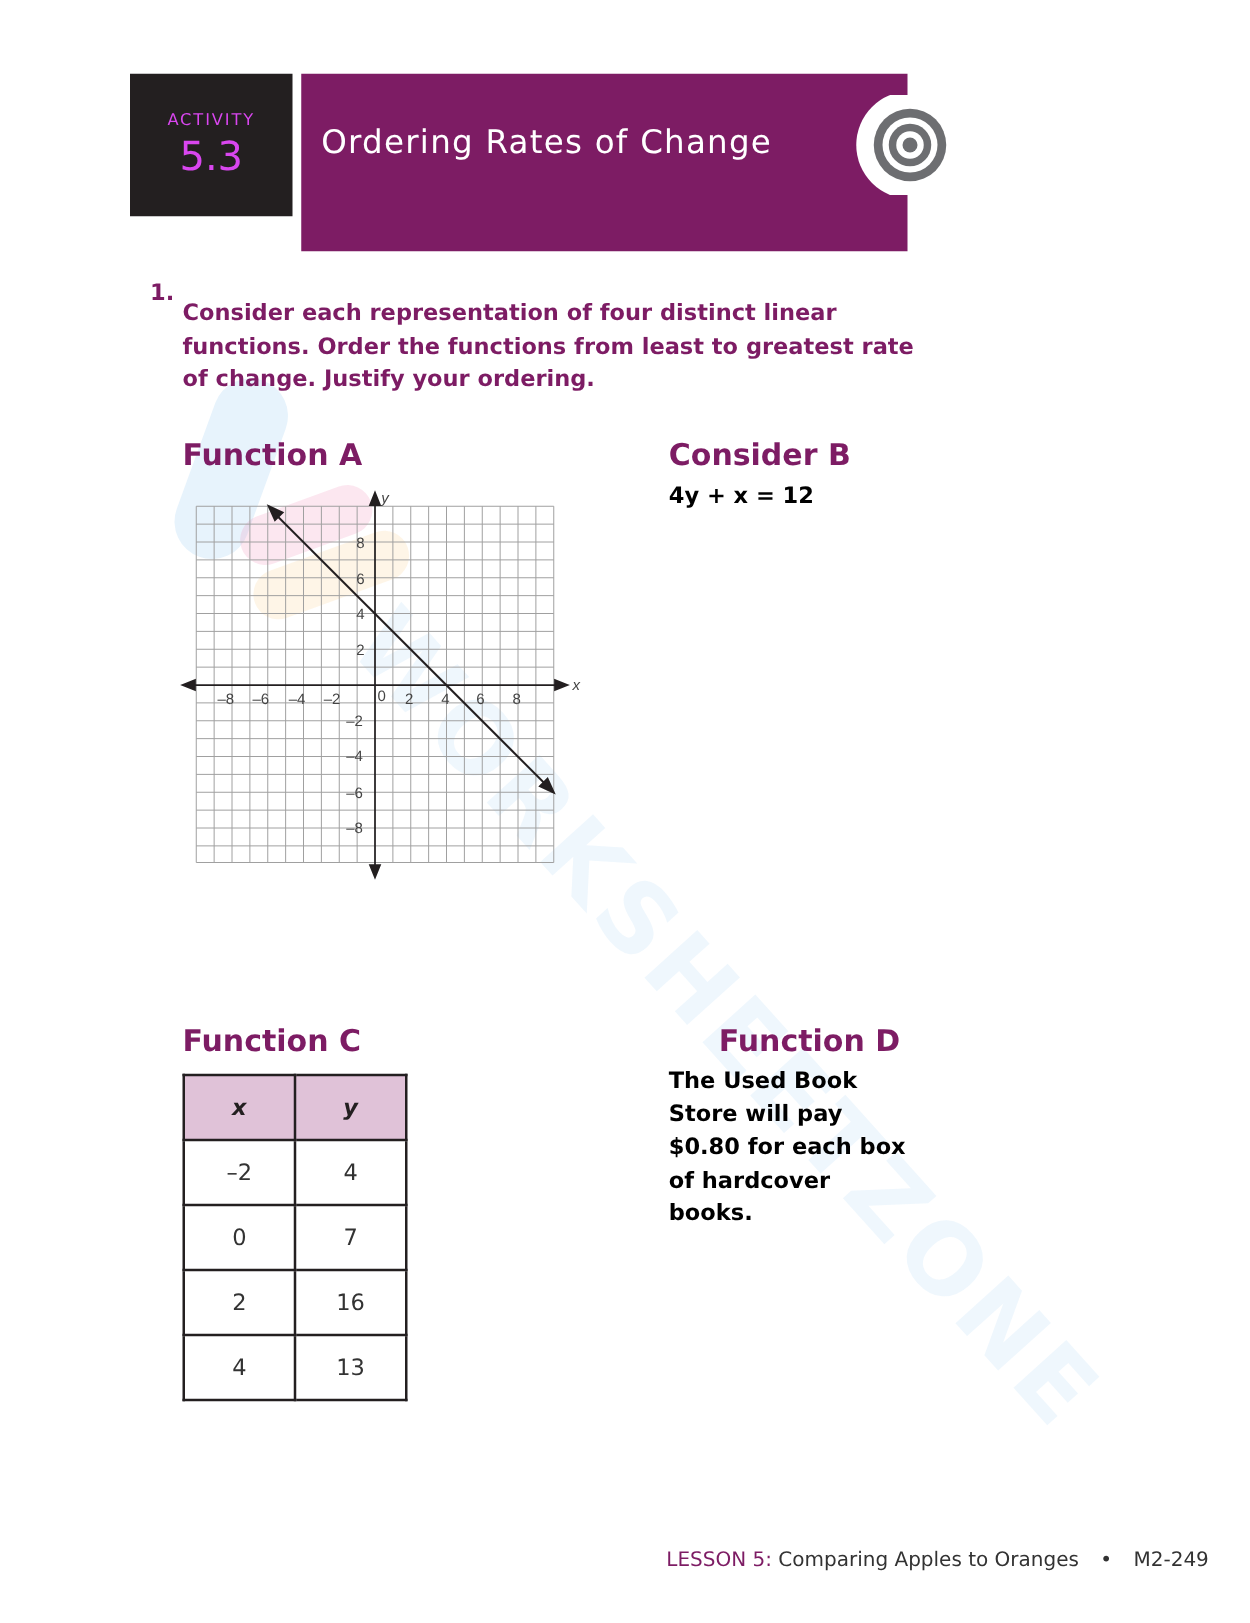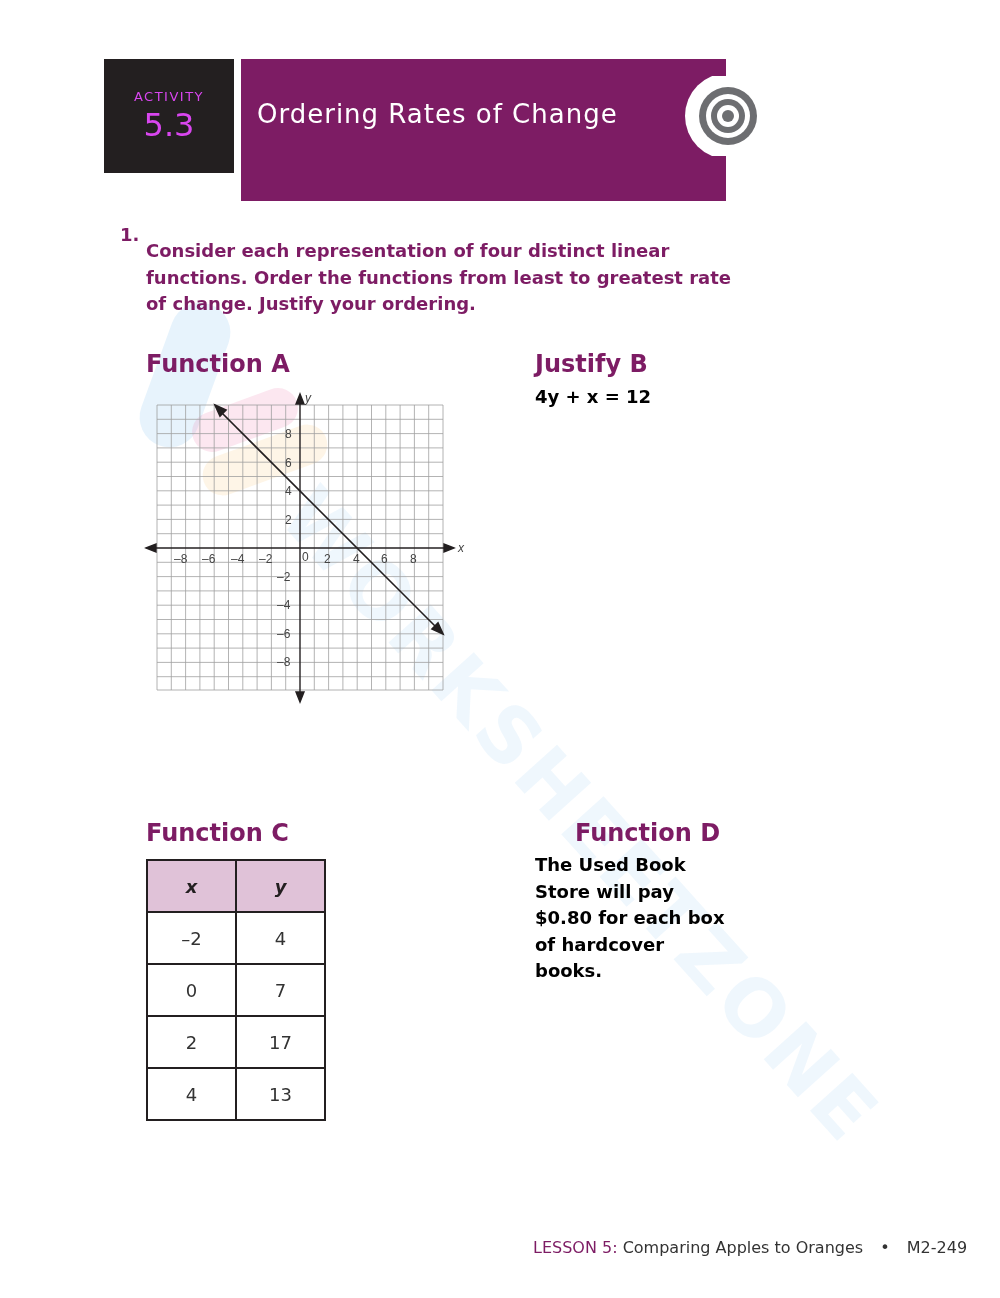--- a/index.html
+++ b/index.html
@@ -80,21 +80,21 @@
   <circle cx="44" cy="40" r="11" fill="#ffffff"></circle>
   <circle cx="44" cy="40" r="6" fill="#6d6e71"></circle>
 </svg>
 
 <div class="question">
   <span class="q-num">1.</span>
   <span class="q-text">Consider each representation of four distinct linear functions. Order the functions from least to greatest rate of change. Justify your ordering.</span>
 </div>
 
 <div class="fn-label" style="left:146px; top:350px;">Function A</div>
-<div class="fn-label" style="left:535px; top:350px;">Justify B</div>
+<div class="fn-label" style="left:535px; top:350px;">Consider B</div>
 <div class="fn-body" style="left:535px; top:384px;">4y + x = 12</div>
 
 <svg class="graph" width="340" height="330" viewBox="140 385 340 330">
   <g stroke="#9a9a9a" stroke-width="0.8">
 
     <g id="vgrid"></g>
     <g id="hgrid"></g>
   </g>
   <g stroke="#a0a0a0" stroke-width="0.8">
     <line x1="157" y1="405" x2="157" y2="690"></line>
@@ -184,21 +184,21 @@
   <tr>
     <td>–2</td>
     <td>4</td>
   </tr>
   <tr>
     <td>0</td>
     <td>7</td>
   </tr>
   <tr>
     <td>2</td>
-    <td>17</td>
+    <td>16</td>
   </tr>
   <tr>
     <td>4</td>
     <td>13</td>
   </tr>
 </tbody>
   </table>
 
 <div class="fn-label" style="left:535px; top:819px;margin-left:40px;">Function D</div>
 <div class="fn-body" style="left:535px; top:852px; width:200px;">The Used Book Store will pay $0.80 for each box of hardcover books.</div>

